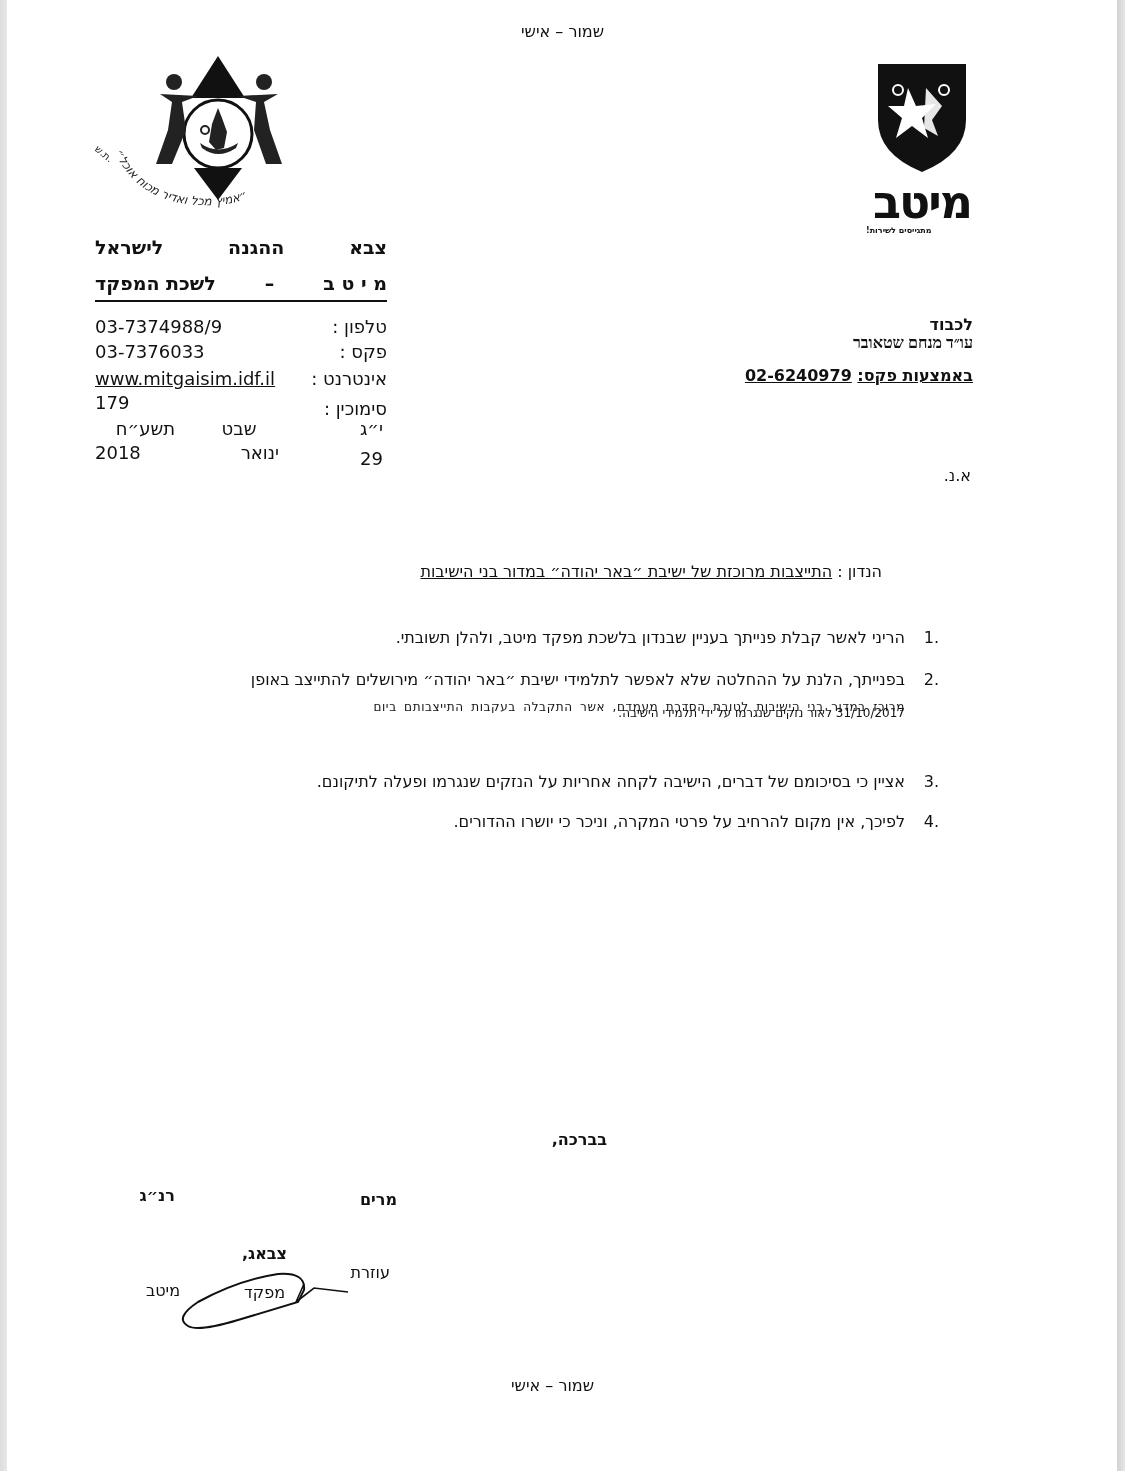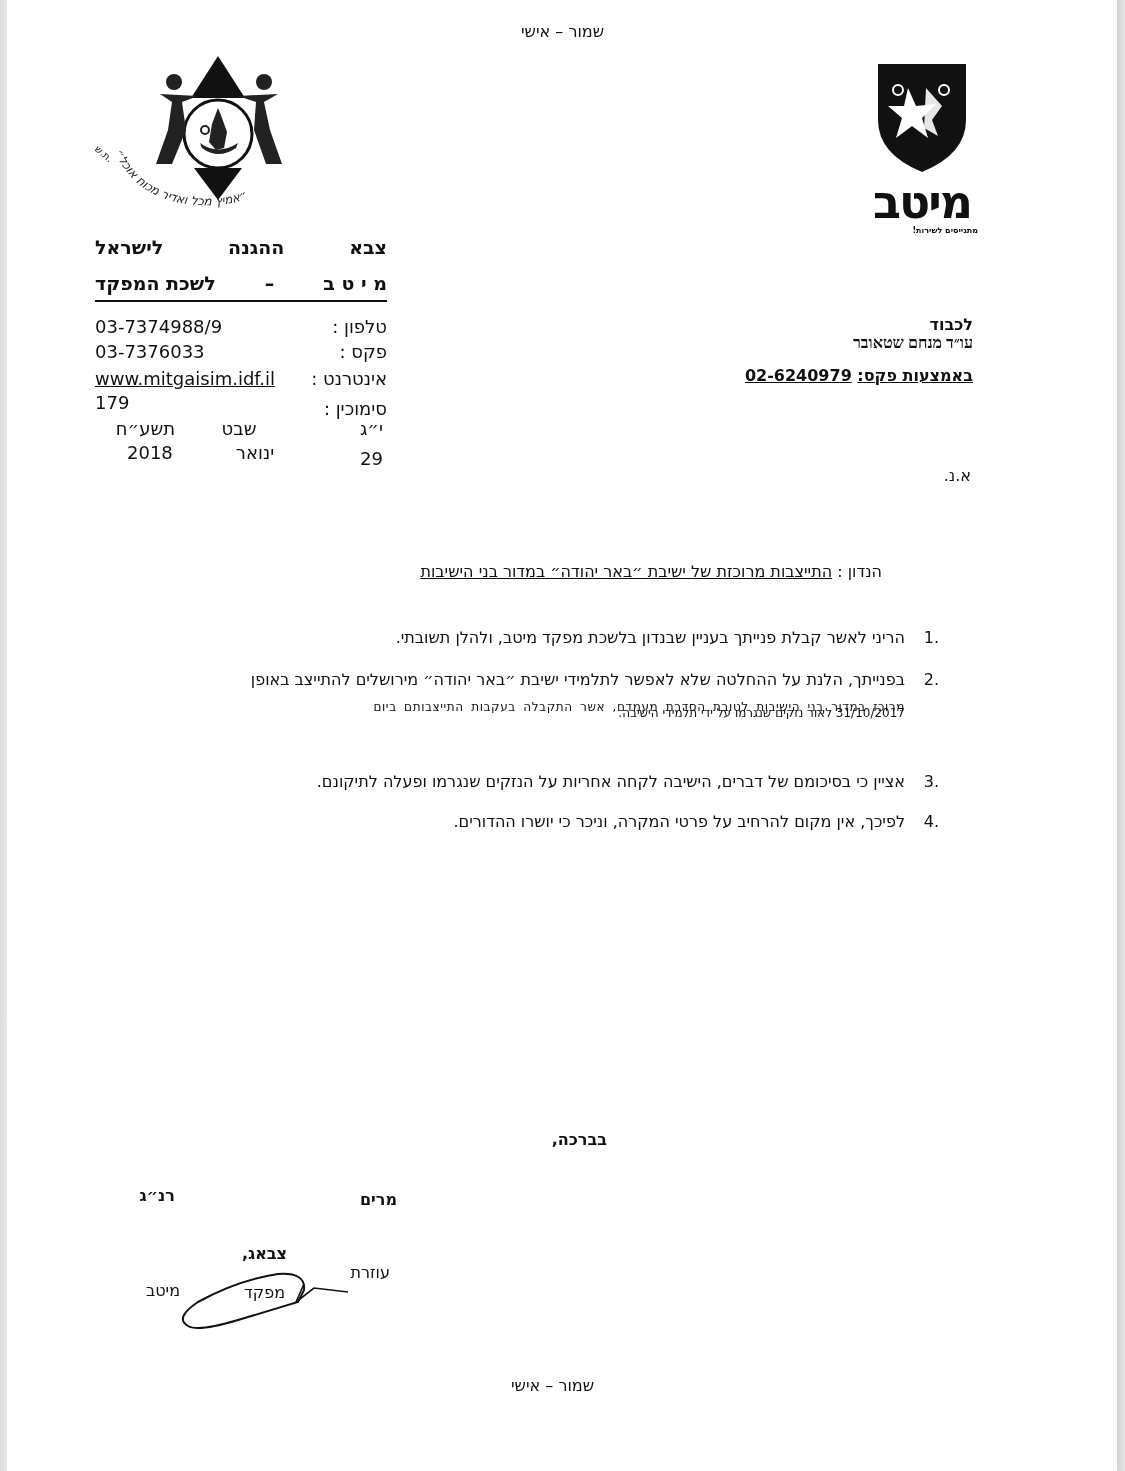--- a/index.html
+++ b/index.html
@@ -86,21 +86,21 @@
 
 <div class="abs" style="left:866px; top:58px; width:112px; height:180px;">
   <svg width="112" height="120" viewBox="0 0 112 120">
     <path d="M12,6 L100,6 L100,62 Q100,96 56,114 Q12,96 12,62 Z" fill="#111"></path>
     <polygon points="42,30 50,48 70,46 56,60 62,80 46,68 30,80 36,60 22,48 38,48" fill="#fff"></polygon>
     <circle cx="32" cy="32" r="5" fill="none" stroke="#fff" stroke-width="2"></circle>
     <circle cx="78" cy="32" r="5" fill="none" stroke="#fff" stroke-width="2"></circle>
     <path d="M60,30 L76,48 L66,62 L72,78 L58,70 Z" fill="#fff" opacity="0.9"></path>
   </svg>
   <div style="direction:rtl; text-align:center; font-size:46px; font-weight:900; line-height:44px; letter-spacing:-2px; margin-top:2px;">מיטב</div>
-  <div style="direction:rtl; text-align:right; font-size:8px; font-weight:bold; margin-top:2px;">מתגייסים לשירות!</div>
+  <div style="direction:rtl; text-align:left; font-size:8px; font-weight:bold; margin-top:2px;">מתגייסים לשירות!</div>
 </div>
 
 <div class="abs org-line1">
   <span>צבא</span>
   <span>ההגנה</span>
   <span>לישראל</span>
 </div>
 <div class="abs org-line2">
   <span>מ י ט ב</span>
   <span>–</span>
@@ -124,22 +124,22 @@
   <span class="val">179</span>
 </div>
 
 <div class="abs date-row" style="top:418px;">
   <span style="width:50px; text-align:right;">י״ג</span>
   <span style="width:80px; text-align:center; margin-right:30px;">שבט</span>
   <span style="width:80px; text-align:right;">תשע״ח</span>
 </div>
 <div class="abs date-row" style="top:442px;">
   <span style="width:50px; text-align:right; margin-top:6px;">29</span>
-  <span style="width:80px; text-align:center; margin-right:30px;">ינואר</span>
-  <span style="width:80px; text-align:left;margin-left:32px;">2018</span>
+  <span style="width:80px; margin-right:30px;">ינואר</span>
+  <span style="width:80px; text-align:left;">2018</span>
 </div>
 
 <div class="abs recipient" style="top:304px;margin-top:11px;">לכבוד</div>
 <div class="abs recipient" style="top:334px;font-family:Liberation Serif, serif;">עו״ד מנחם שטאובר</div>
 <div class="abs recipient" style="top:366px;">
   <span class="u">באמצעות פקס:</span>
   <span class="u" style="direction:ltr; unicode-bidi:embed;">02-6240979</span>
 </div>
 <div class="abs" style="top:466px; right:154px; direction:rtl; font-size:16px;">א.נ.</div>
 

